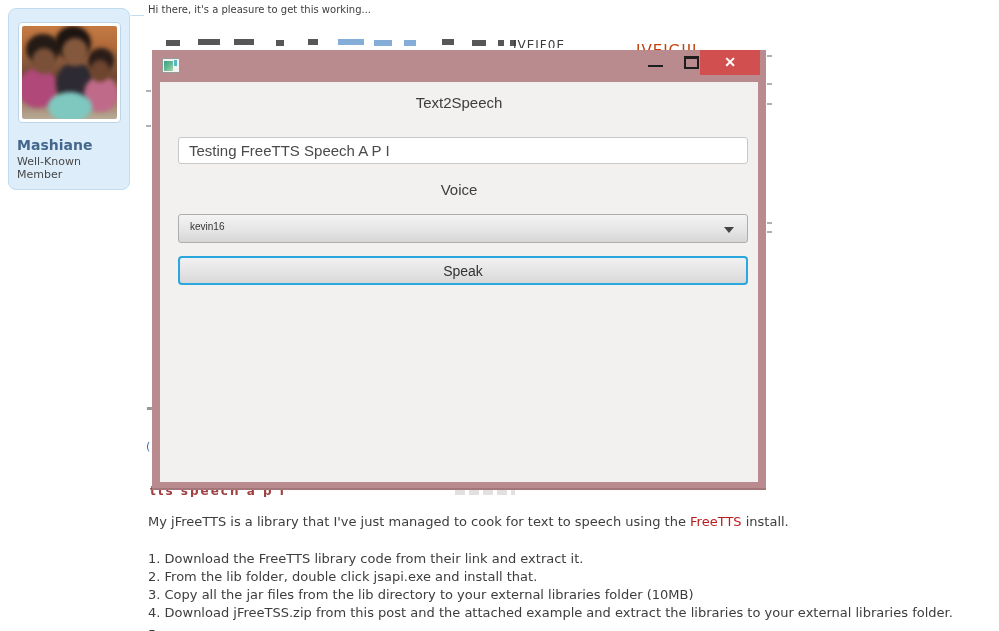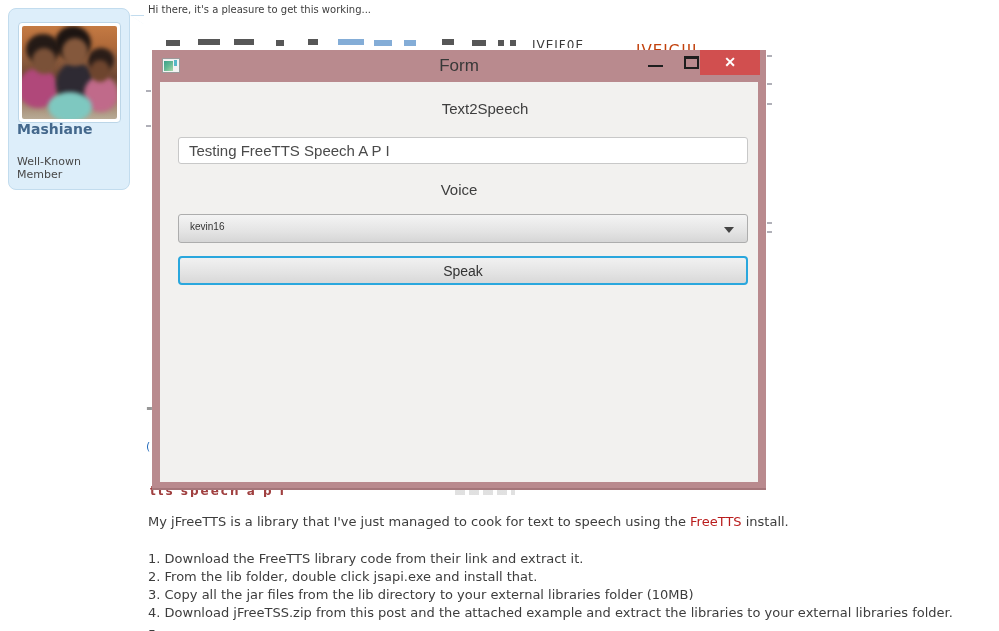--- a/index.html
+++ b/index.html
@@ -27,21 +27,21 @@
   .b-hair3 { left:66px; top:22px; width:26px; height:24px; background:#2a1d18; }
   .b-face1 { left:10px; top:22px; width:24px; height:26px; background:#7a5138; }
   .b-face2 { left:40px; top:12px; width:26px; height:28px; background:#84583c; }
   .b-face3 { left:68px; top:34px; width:20px; height:22px; background:#6e452e; }
   .b-shirt1 { left:-4px; top:42px; width:40px; height:40px; background:#b0487a; border-radius:30%; }
   .b-shirt2 { left:34px; top:36px; width:38px; height:44px; background:#2e2a33; border-radius:30%; }
   .b-shirt3 { left:62px; top:50px; width:34px; height:36px; background:#c06a8a; border-radius:30%; }
   .b-teal { left:26px; top:66px; width:44px; height:30px; background:#7ec8c0; border-radius:30%; }
 
   .profile-username {
-    position:absolute; left:8px; top:112px; font-size:14px; font-weight:bold; color:#44688c;
+    position:absolute; left:8px; top:128px; font-size:14px; font-weight:bold; color:#44688c;
   }
   .profile-title {
     position:absolute; left:8px; top:146px; font-size:11px; color:#484848;
   }
   .license-badge {
     position:absolute; left:-3px; top:157px; width:129px; height:20px;
     background:linear-gradient(180deg,#86c663 0%,#5fae3d 50%,#4d9f33 100%);
     border:1px solid #459427; border-radius:4px;
     color:#ffffff; font-size:12px; font-weight:bold; text-align:center; line-height:18px;
     text-shadow:0 1px 1px rgba(0,0,0,0.35);
@@ -101,21 +101,21 @@
   .btn-close {
     position:absolute; left:548px; top:0; width:60px; height:25px;
     background:#d14f4f; color:#ffffff; text-align:center; line-height:25px;
     font-size:14px; font-weight:bold;
   }
   .client-area {
     position:absolute; left:8px; top:32px; width:598px; height:400px;
     background:#f2f1ef;
   }
   .form-label { position:absolute; width:100%; text-align:center; font-size:15px; color:#3e3e3e; }
-  .label-tts { top:18px;margin-left:26px; }
+  .label-tts { top:12px; }
   .label-voice { top:99px; }
   .tts-input {
     position:absolute; left:18px; top:55px; width:570px; height:27px;
     background:#ffffff; border:1px solid #c8c8c8; border-radius:3px;
     font-family:"Liberation Sans", sans-serif; font-size:15px; color:#4a4a4a; padding-left:10px;
     outline:none;
   }
   .voice-combo {
     position:absolute; left:18px; top:132px; width:570px; height:29px;
     background:linear-gradient(180deg,#f4f4f4 0%,#e4e4e4 60%,#d6d6d6 100%);
@@ -178,21 +178,21 @@
     <div class="bg-mark" style="left:74px;width:20px;top:3px;"></div>
     <div class="bg-mark" style="left:116px;width:8px;"></div>
     <div class="bg-mark" style="left:148px;width:10px;top:3px;"></div>
     <div class="bg-mark blue" style="left:178px;width:26px;top:3px;"></div>
     <div class="bg-mark blue" style="left:214px;width:18px;"></div>
     <div class="bg-mark blue" style="left:244px;width:12px;"></div>
     <div class="bg-mark" style="left:282px;width:12px;top:3px;"></div>
     <div class="bg-mark" style="left:312px;width:14px;"></div>
     <div class="bg-mark" style="left:338px;width:6px;"></div>
     <div class="bg-mark" style="left:350px;width:6px;"></div>
-    <div class="bg-frag" style="left:372px;text-align:center;">IVEIF0E</div>
+    <div class="bg-frag" style="left:353px;text-align:center;">IVEIF0E</div>
   </div>
   <div class="bg-frag2">IVEIGIII</div>
 
   <div class="tick" style="left:146px;top:90px;width:5px;height:2px;"></div>
   <div class="tick" style="left:146px;top:125px;width:5px;height:2px;"></div>
   <div class="glyph-lines">≡</div>
   <div class="glyph-paren">(</div>
   <div class="tick" style="left:767px;top:55px;width:5px;height:2px;"></div>
   <div class="tick" style="left:767px;top:83px;width:5px;height:2px;"></div>
   <div class="tick" style="left:767px;top:103px;width:5px;height:2px;"></div>
@@ -201,21 +201,20 @@
 
   <div class="code-fragment">tts speech a p i</div>
   <div class="gray-fragment"></div>
 
   <div class="app-window">
     <div class="titlebar">
       <div class="window-icon">
         <div class="wi-left"></div>
         <div class="wi-right"></div>
       </div>
-      <div class="window-title">Form</div>
       <div class="btn-min">
           <div class="bar"></div>
         </div>
       <div class="btn-max">
           <div class="box"></div>
         </div>
       <div class="btn-close">✕</div>
     </div>
     <div class="client-area">
       <div class="form-label label-tts">Text2Speech</div>

